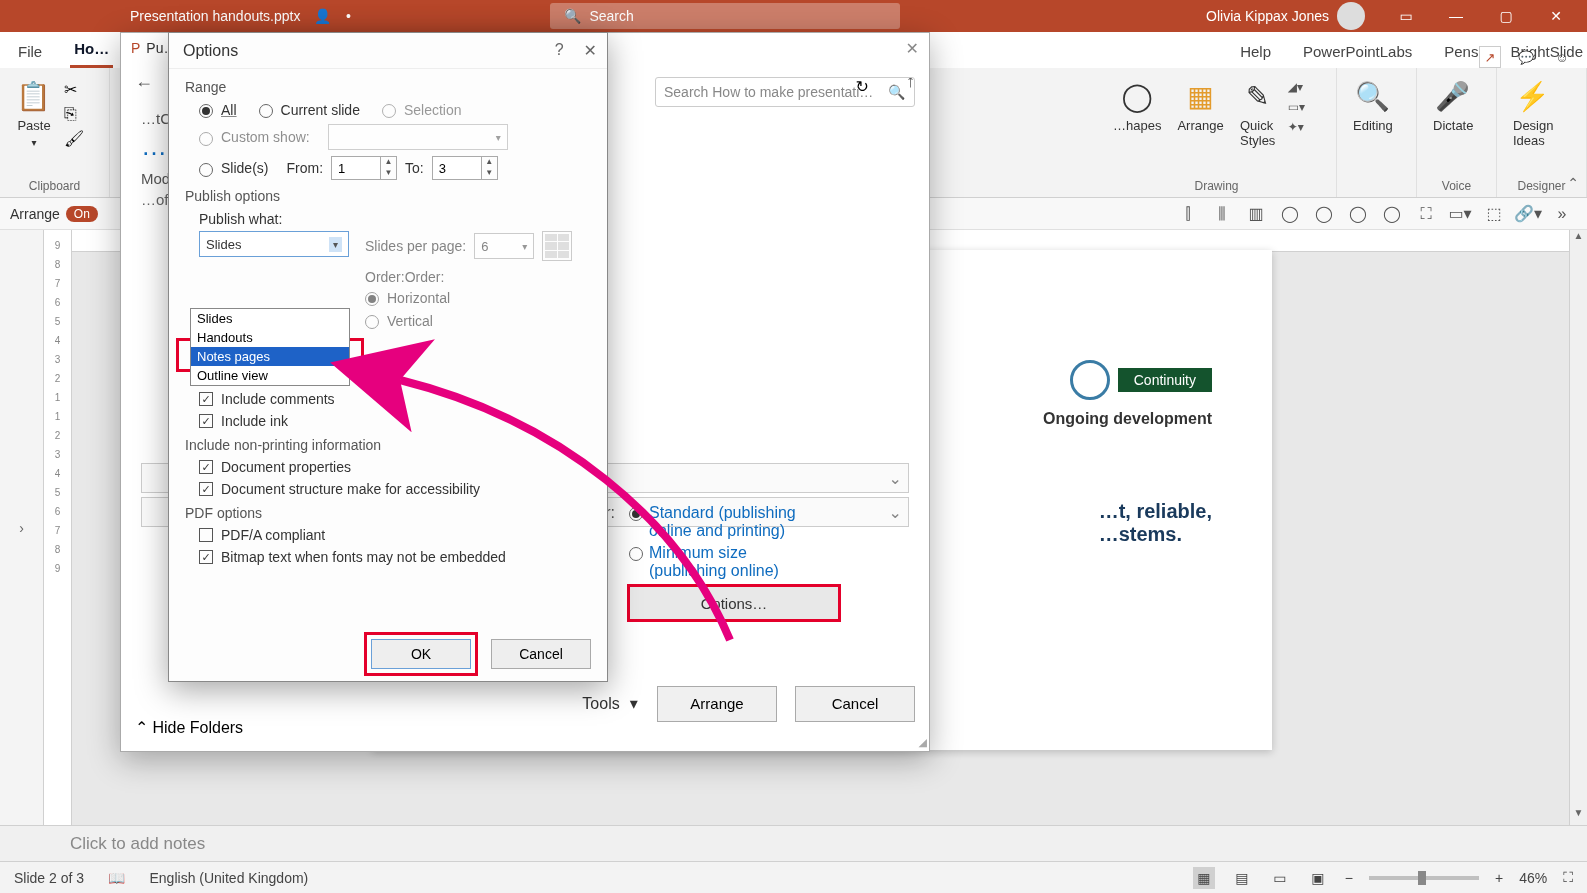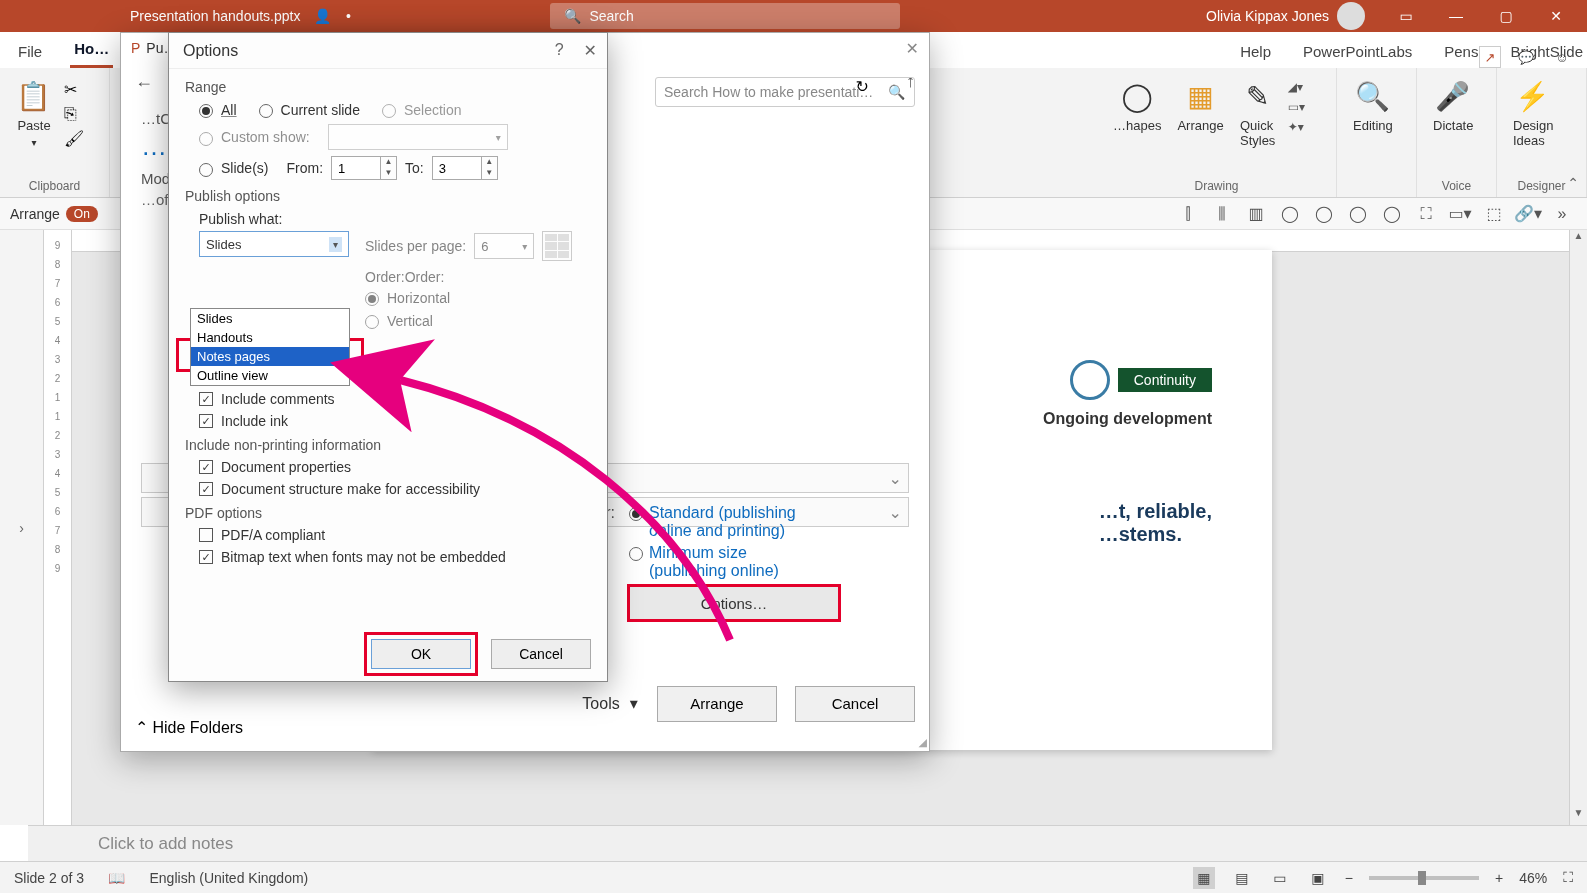--- a/index.html
+++ b/index.html
@@ -48,21 +48,21 @@
 .slide-canvas { width: 900px; height: 500px; background: #fff; box-shadow: 0 2px 8px rgba(0,0,0,0.2); position: absolute; left: 300px; top: 20px; padding: 40px; }
 .slide-badge { position: absolute; top: 110px; right: 60px; display: flex; align-items: center; gap: 8px; }
 .slide-badge-icon { width: 40px; height: 40px; border-radius: 50%; border: 3px solid #3a7ca5; background: #fff; }
 .slide-badge-label { background: #14532d; color: #fff; padding: 4px 16px; font-size: 14px; }
 .slide-ongoing { position: absolute; top: 160px; right: 60px; font-size: 16px; font-weight: 600; color: #333; }
 .slide-bullets { position: absolute; top: 250px; right: 60px; font-size: 20px; color: #1a3a5c; font-weight: 600; }
 .vscroll { width: 18px; background: #f0f0f0; border-left: 1px solid #d0d0d0; display: flex; flex-direction: column; }
 .vscroll-btn { height: 18px; text-align: center; font-size: 10px; color: #666; }
 
 
-.notesbar { position: absolute; left: 0; right: 0; bottom: 32px; height: 36px; background: #f0f0f0; border-top: 1px solid #d0d0d0; padding-left: 70px; display: flex; align-items: center; font-size: 17px; color: #888; margin-left: 28px; }
+.notesbar { position: absolute; left: 0; right: 0; bottom: 32px; height: 36px; background: #f0f0f0; border-top: 1px solid #d0d0d0; padding-left: 70px; display: flex; align-items: center; font-size: 17px; color: #888; }
 
 
 .statusbar { position: absolute; left: 0; right: 0; bottom: 0; height: 32px; background: #f3f3f3; border-top: 1px solid #d0d0d0; display: flex; align-items: center; padding: 0 14px; font-size: 14px; color: #444; gap: 24px; }
 .statusbar-right { margin-left: auto; display: flex; align-items: center; gap: 16px; }
 .zoom-slider { width: 110px; height: 4px; background: #c0c0c0; position: relative; }
 .zoom-thumb { position: absolute; left: 45%; top: -5px; width: 8px; height: 14px; background: #888; }
 .sbicon { width: 22px; height: 22px; display: flex; align-items: center; justify-content: center; border: 1px solid transparent; }
 .sbicon.active { background: #d0d0d0; }
 
 

